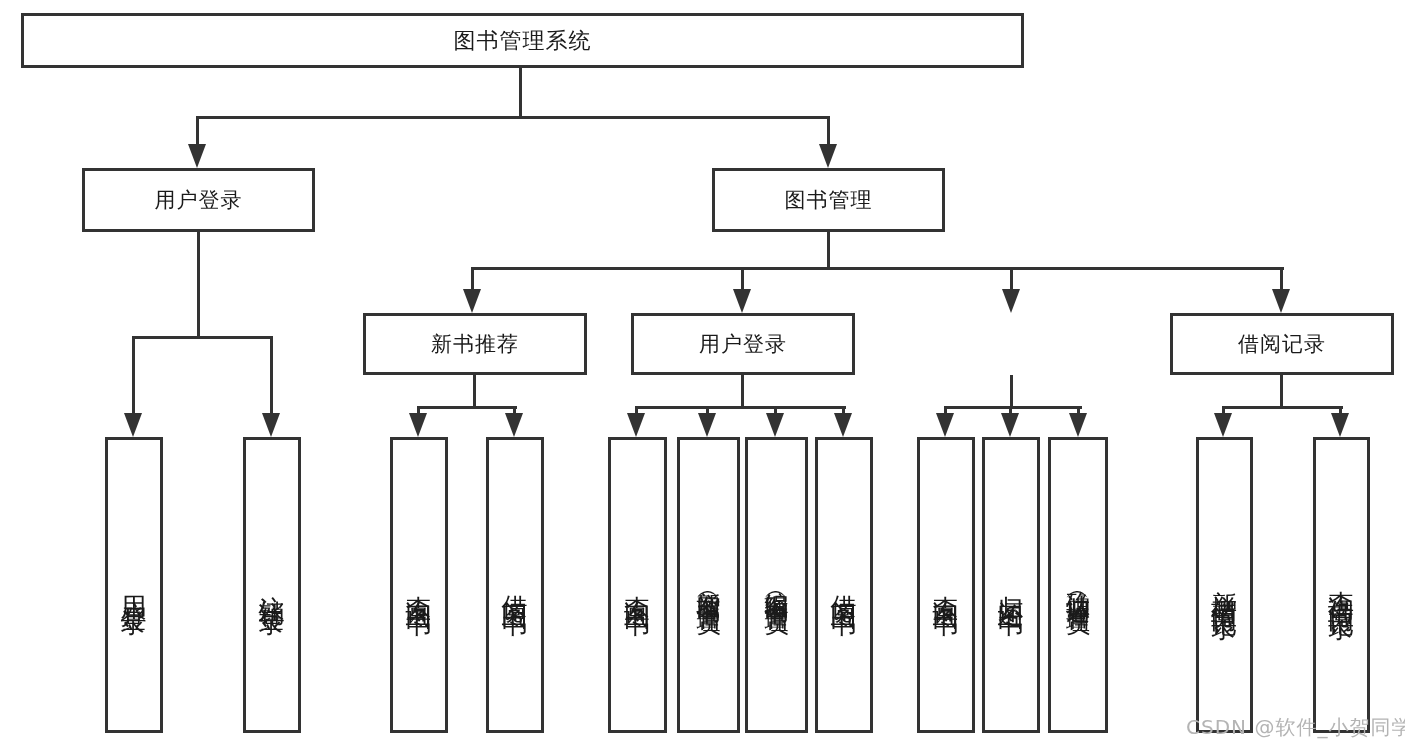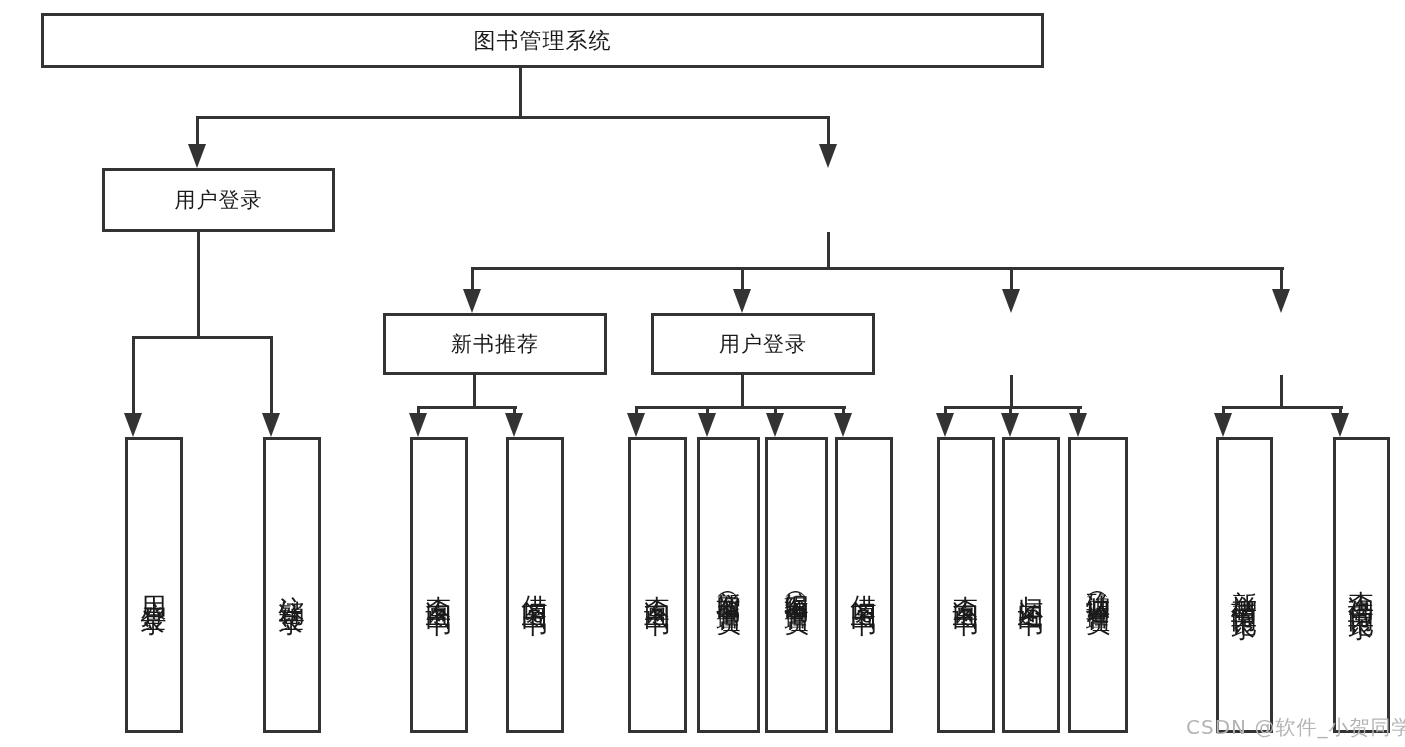--- a/index.html
+++ b/index.html
@@ -13,21 +13,20 @@
   }
   .box {
     position: absolute;
     box-sizing: border-box;
     border: 3px solid #333333;
     background: #ffffff;
     display: flex;
     align-items: center;
     justify-content: center;
     color: #1a1a1a;
-    margin-left: 20px;
   }
   .box .h {
     font-size: 21px;
     letter-spacing: 1px;
     white-space: nowrap;
   }
   .box .t { font-size: 22px; }
   .box .v {
     writing-mode: vertical-rl;
     text-orientation: mixed;
@@ -128,26 +127,32 @@
   <div class="arrow" style="left:1214px;top:413px"></div>
   <div class="arrow" style="left:1331px;top:413px"></div>
 
   <div class="box" style="left:21px;top:13px;width:1003px;height:55px">
     <span class="h t">图书管理系统</span>
   </div>
 
   <div class="box" style="left:82px;top:168px;width:233px;height:64px">
     <span class="h">用户登录</span>
   </div>
+  <div class="box" style="left:712px;top:168px;width:233px;height:64px">
+    <span class="h">图书管理</span>
+  </div>
 
   <div class="box" style="left:363px;top:313px;width:224px;height:62px">
     <span class="h">新书推荐</span>
   </div>
   <div class="box" style="left:631px;top:313px;width:224px;height:62px">
     <span class="h">用户登录</span>
+  </div>
+  <div class="box" style="left:1170px;top:313px;width:224px;height:62px">
+    <span class="h">借阅记录</span>
   </div>
 
   <div class="box" style="left:105px;top:437px;width:58px;height:296px">
     <span class="v">用户登录</span>
   </div>
   <div class="box" style="left:243px;top:437px;width:58px;height:296px">
     <span class="v">注销登录</span>
   </div>
 
   <div class="box" style="left:390px;top:437px;width:58px;height:296px">

